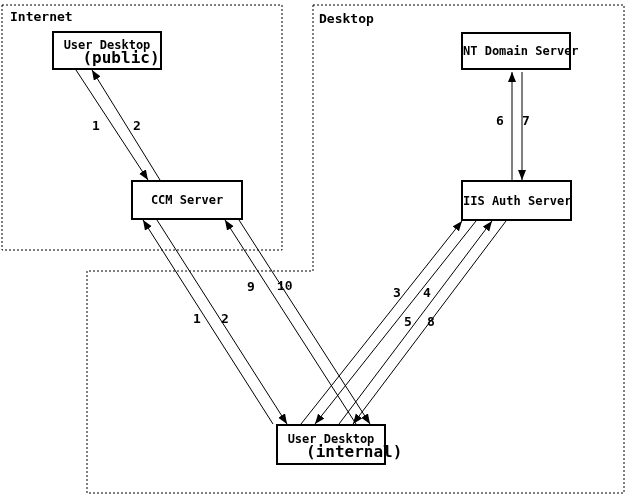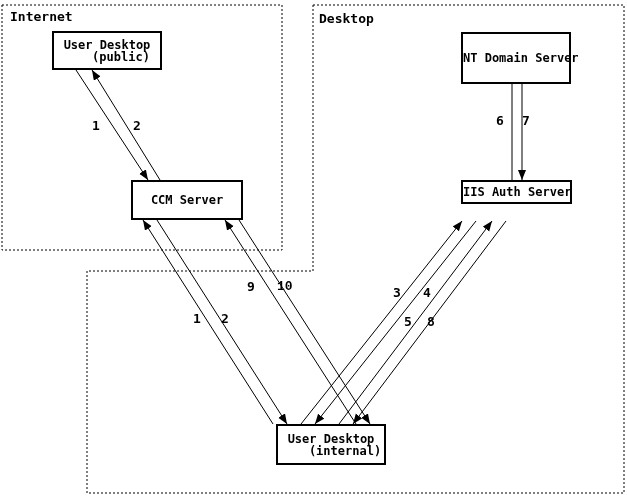--- a/index.html
+++ b/index.html
@@ -25,21 +25,21 @@
     background: #ffffff;
     display: flex; flex-direction: column;
     justify-content: center;
     text-align: center;
     z-index: 2;
   }
   .node .title {
     font-size: 12px; font-weight: bold; white-space: nowrap; line-height: 14px;
   }
   .node .subtitle {
-    font-size: 12px; font-weight: bold; white-space: nowrap; line-height: 11px; margin-left: 28px;
+    font-size: 16px; font-weight: bold; white-space: nowrap; line-height: 11px; margin-left: 28px;
   }
   .edge-label {
     position: absolute;
     font-size: 13px; font-weight: bold; white-space: nowrap;
     z-index: 3; line-height: 13px;
   }
 </style>
 </head>
 <body>
 
@@ -79,25 +79,25 @@
 
   <div class="node" style="left:52px; top:31px; width:110px; height:39px;">
     <div class="title">User Desktop</div>
     <div class="subtitle">(public)</div>
   </div>
 
   <div class="node" style="left:131px; top:180px; width:112px; height:40px;">
     <div class="title">CCM Server</div>
   </div>
 
-  <div class="node" style="left:461px; top:32px; width:110px; height:52px;">
+  <div class="node" style="left:461px; top:32px; width:110px; height:38px;">
     <div class="title">NT Domain Server</div>
   </div>
 
-  <div class="node" style="left:461px; top:180px; width:111px; height:24px;">
+  <div class="node" style="left:461px; top:180px; width:111px; height:41px;">
     <div class="title">IIS Auth Server</div>
   </div>
 
   <div class="node" style="left:276px; top:424px; width:110px; height:41px;">
     <div class="title">User Desktop</div>
     <div class="subtitle">(internal)</div>
   </div>
 
   <div class="edge-label" style="left:92px;  top:119px;">1</div>
   <div class="edge-label" style="left:133px; top:119px;">2</div>

